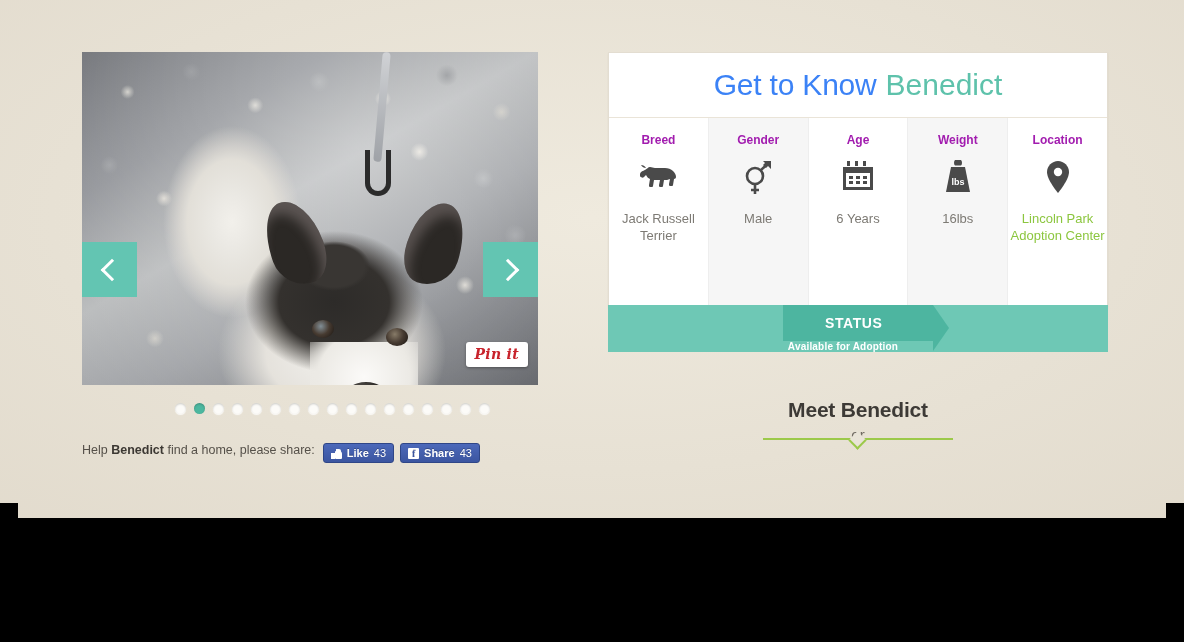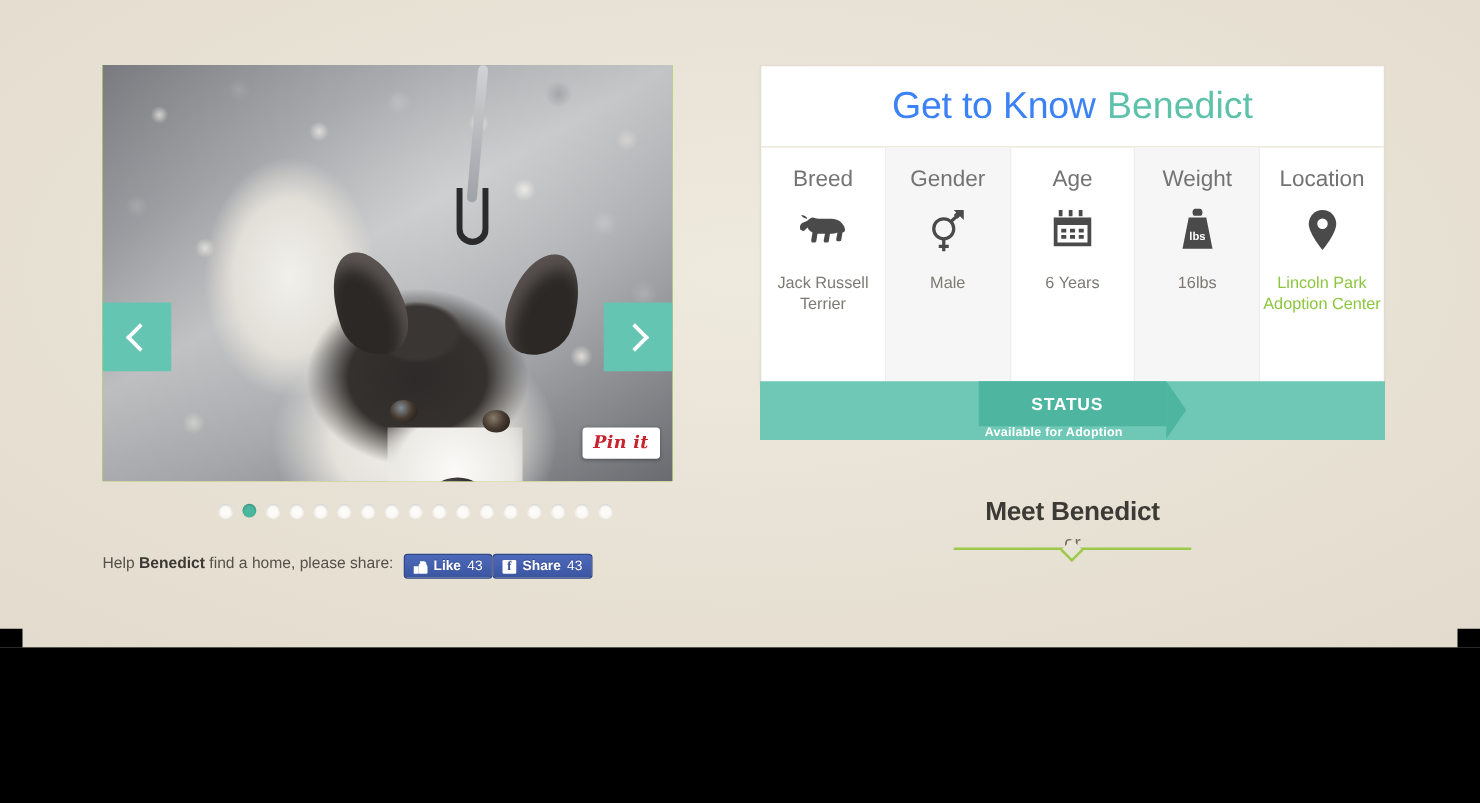--- a/index.html
+++ b/index.html
@@ -19,21 +19,21 @@
     background-image:
       radial-gradient(ellipse 900px 420px at 50% 42%, #efeade 0%, #e7e1d4 60%, #e2dbcd 100%);
   }
   .black-left { position:absolute; left:0; top:503px; width:18px; height:15px; background:#000; }
   .black-right{ position:absolute; left:1166px; top:503px; width:18px; height:15px; background:#000; }
   .black-bottom{ position:absolute; left:0; top:518px; width:1184px; height:124px; background:#000; }
 
   
   .carousel {
     position: absolute; left: 82px; top: 52px; width: 456px; height: 333px;
-    overflow: hidden; background: #84cc16;
+    overflow: hidden; background: #ef4444;
   }
   .photo {
     position:absolute; inset:0;
     background:
       
       radial-gradient(ellipse 58px 40px at 252px 214px, #3a3632 0%, #3a3632 52%, rgba(58,54,50,0) 62%),
       radial-gradient(ellipse 120px 96px at 252px 250px, #2e2b28 0%, #35312d 46%, rgba(48,44,40,0) 74%),
       radial-gradient(ellipse 150px 120px at 250px 300px, #f3f1ec 0%, #e6e2da 44%, rgba(230,226,218,0) 76%),
       radial-gradient(ellipse 86px 120px at 150px 170px, #f2f0ea 0%, #e3dfd6 52%, rgba(227,223,214,0) 80%),
       radial-gradient(circle 520px at 60% 28%, rgba(255,255,255,.30), rgba(255,255,255,0) 70%),
@@ -106,21 +106,21 @@
   .dot { width:11px; height:11px; border-radius:50%; background:#fcfbf8;
          box-shadow: inset 0 1px 2px rgba(0,0,0,.18), 0 1px 1px rgba(255,255,255,.8);
          cursor:pointer; }
   .dot.active { background:#4cb79f; box-shadow: inset 0 1px 2px rgba(0,0,0,.22); }
 
   
   .share-row { position:absolute; left:82px; top:443px; width:500px; height:26px;
                display:flex; align-items:flex-start; }
   .share-text { font-size:12.5px; color:#555049; }
   .share-text b { color:#3c3833; }
-  .fb-btns { display:flex; margin-left:8px; }
+  .fb-btns { display:flex; gap:6px; margin-left:8px; }
   .fb-btn {
     display:flex; align-items:center; gap:5px;
     background: linear-gradient(180deg,#4c69ba,#3b55a0);
     border:1px solid #2f4687; border-radius:3px;
     color:#fff; font-size:11px; font-weight:bold; padding:3px 7px; cursor:pointer;
     text-shadow:0 -1px 0 rgba(0,0,0,.25);
   }
   .fb-cnt { font-weight:normal; }
   .thumb-icon { width:11px; height:11px; position:relative; }
   .thumb-icon::before{ content:""; position:absolute; left:0; bottom:0; width:4px; height:6px; background:#fff; }
@@ -137,21 +137,21 @@
   .card-title { height:65px; display:flex; align-items:center; justify-content:center;
                 border-bottom:1px solid #eae4d8; }
   .card-title .t1 { font-size:30px; color:#3b82f6; font-weight:300; letter-spacing:-.2px; }
   .card-title .t2 { font-size:30px; color:#5ec2ab; font-weight:300; margin-left:9px; }
 
   .cells { display:flex; height:190px; }
   .cell { flex:1 1 0; display:flex; flex-direction:column; align-items:center;
           padding-top:15px; border-right:1px solid #eeeeee; }
   .cell:last-child { border-right:none; }
   .cell.shade { background:#f6f6f6; }
-  .cell-label { font-size:18px; color:#737373; font-weight:400; margin-bottom:13px; }
+  .cell-label { font-size:12px; color:#a21caf; font-weight:700; margin-bottom:13px; }
   .cell-icon { height:40px; display:flex; align-items:flex-start; justify-content:center;
                color:#4a4a4a; margin-bottom:10px; }
   .cell-val { font-size:13px; color:#7d7a74; text-align:center; line-height:17px; font-weight:300; }
   .cell-val.green { color:#8cc63f; }
 
   
   .status { position:absolute; left:608px; top:305px; width:500px; height:47px;
             background:#6ec8b5; display:flex; align-items:center;flex-direction:column; }
   .status-left {
     position:relative; width:150px; height:47px; background:#4db5a0;

